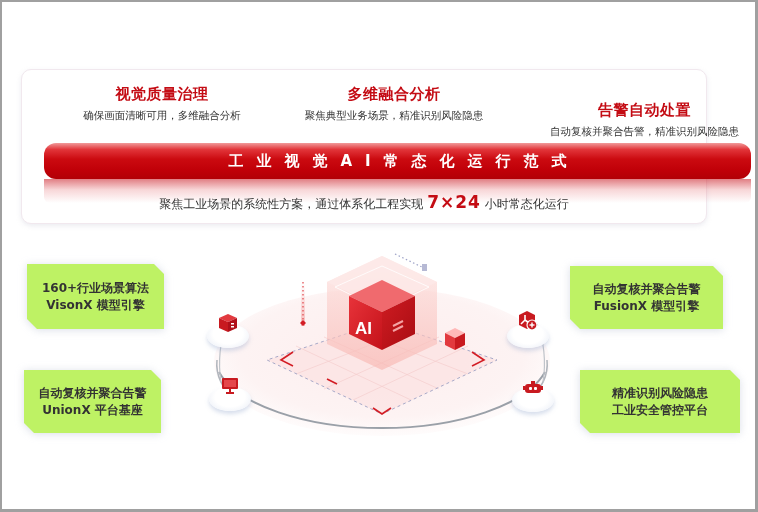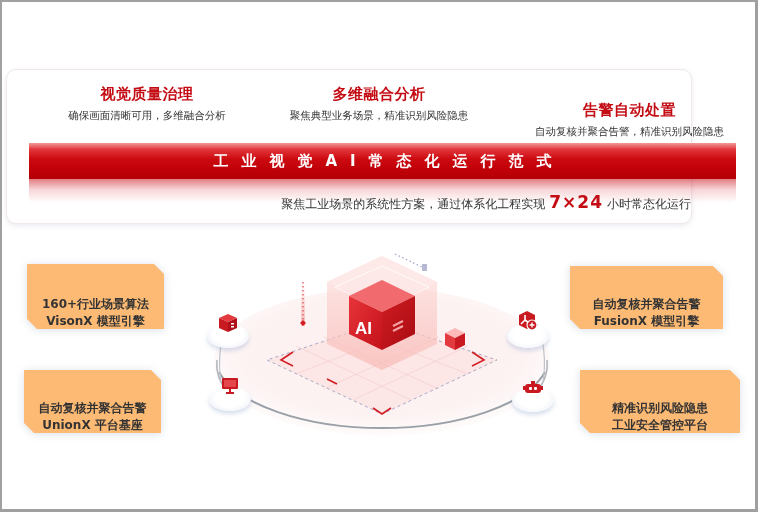--- a/index.html
+++ b/index.html
@@ -4,53 +4,53 @@
 <style>
   * { box-sizing: border-box; margin: 0; padding: 0; }
   html, body { width: 758px; height: 512px; overflow: hidden; background: #a0a0a0; }
   body { font-family: "DejaVu Sans", "Liberation Sans", sans-serif; }
   .frame {
     position: absolute; left: 2px; top: 2px; width: 753px; height: 507px;
     background: #ffffff; overflow: hidden;
   }
   
   .top-panel {
-    position: absolute; left: 4px; top: 67px; width: 686px; height: 155px;
+    position: absolute; left: 19px; top: 67px; width: 686px; height: 155px;
     border: 1px solid #f1e8ee; border-radius: 10px; background: #fff;
     box-shadow: 0 2px 5px rgba(180,180,200,0.25);
   }
   .pillar { position: absolute; top: 14px; text-align: center; }
   .pillar .title { color: #c40c14; font-weight: bold; font-size: 15px; letter-spacing: 0.5px; line-height: 20px; }
   .pillar .desc { color: #333; font-size: 10.5px; margin-top: 4px; line-height: 14px; white-space: nowrap; }
   .p1 { left: 40px; width: 200px; }
   .p2 { left: 257px; width: 230px; }
   .p3 { left: 515px; width: 215px; margin-top: 16px; }
 
   .banner {
     position: absolute; left: 22px; top: 73px; width: 707px; height: 36px;
-    border-radius: 0;
+    border-radius: 12px;
     background: linear-gradient(to bottom, #f19a9a 0%, #e2353a 18%, #cb0a10 45%, #c00008 75%, #b20006 100%);
     display: flex; align-items: center; justify-content: center;
   }
   .banner-text { color: #fff; font-weight: bold; font-size: 15px; letter-spacing: 13px; padding-left: 13px; }
   .banner-reflect {
     position: absolute; left: 22px; top: 109px; width: 707px; height: 24px;
     border-radius: 0 0 6px 6px;
     background: linear-gradient(to bottom, rgba(200,20,30,0.55) 0%, rgba(230,120,125,0.3) 45%, rgba(255,255,255,0) 100%);
   }
   .tagline {
-    position: absolute; left: 0; width: 100%; top: 121px; text-align: right;
+    position: absolute; left: 0; width: 100%; top: 121px; text-align: center;
     font-size: 12px; color: #333; line-height: 22px; white-space: nowrap;
   }
   .tagline .hl { color: #c40c14; font-weight: bold; font-size: 17px; margin: 0 4px; letter-spacing: 1px; }
   .card-wrap { position: absolute; filter: drop-shadow(0 1px 4px rgba(150,160,185,0.35)); }
   .card-inner {
-    width: 100%; height: 100%; background: #fdba74;
+    width: 100%; height: 100%; background: #bef264;
     clip-path: polygon(0 0, calc(100% - 10px) 0, 100% 10px, 100% 100%, 10px 100%, 0 calc(100% - 10px));
-    display: flex; flex-direction: column; justify-content: flex-end; align-items: center;
+    display: flex; flex-direction: column; justify-content: center; align-items: center;
     gap: 2px;
   }
   .card-line { font-size: 12px; font-weight: bold; color: #333; line-height: 15px; white-space: nowrap; }
   .c1 { left: 25px; top: 262px; width: 137px; height: 65px; }
   .c2 { left: 22px; top: 368px; width: 137px; height: 63px; }
   .c3 { left: 568px; top: 264px; width: 153px; height: 63px; }
   .c4 { left: 578px; top: 368px; width: 160px; height: 63px; }
 
   
   .stage { position: absolute; left: 195px; top: 240px; width: 370px; height: 210px; }

